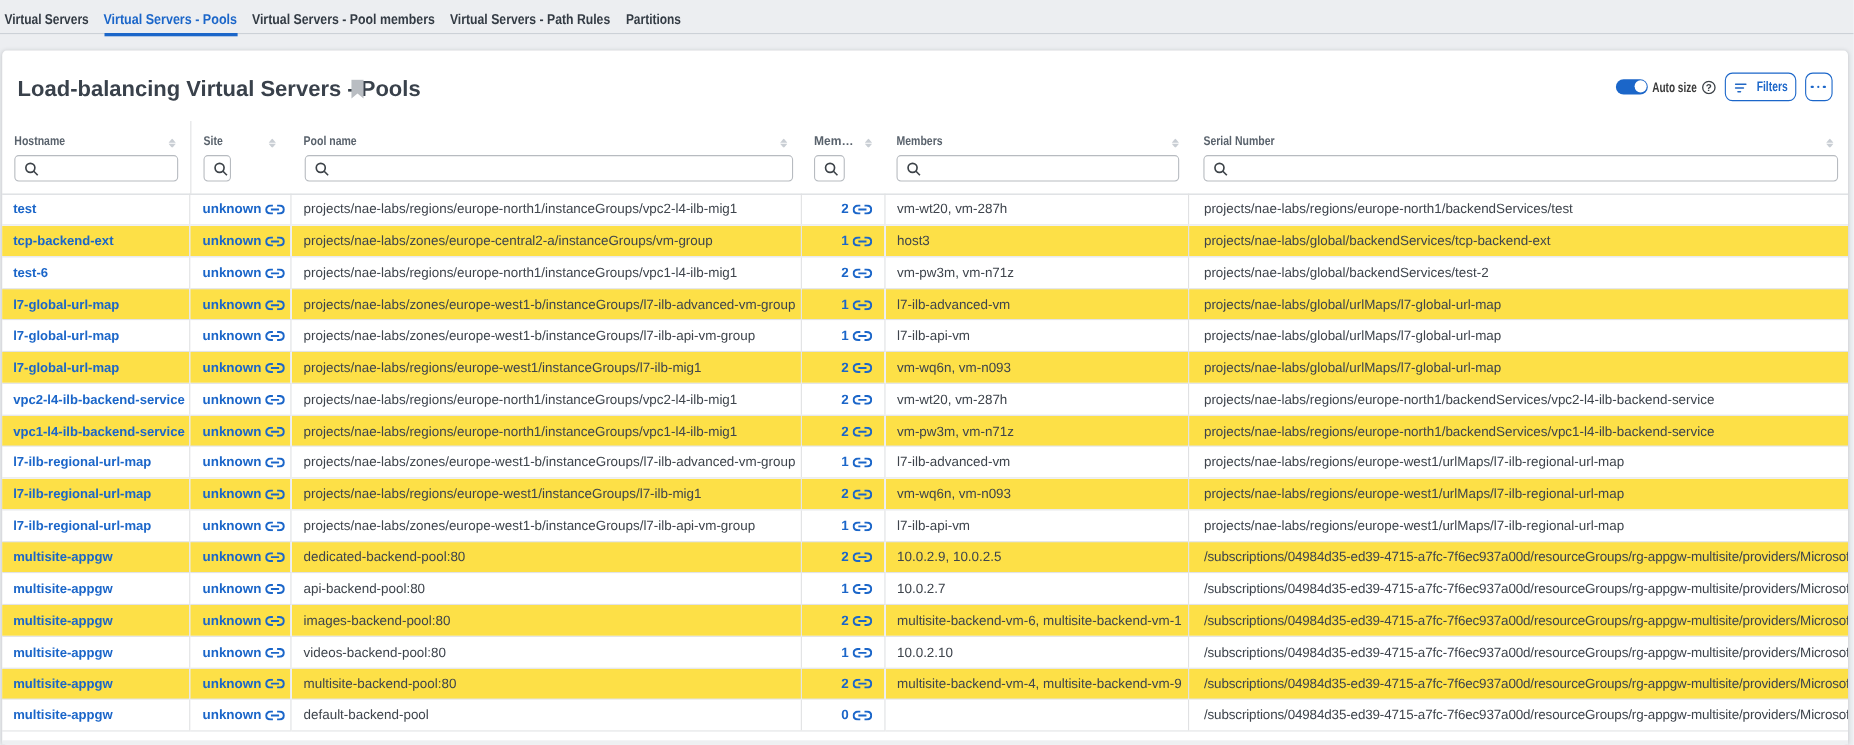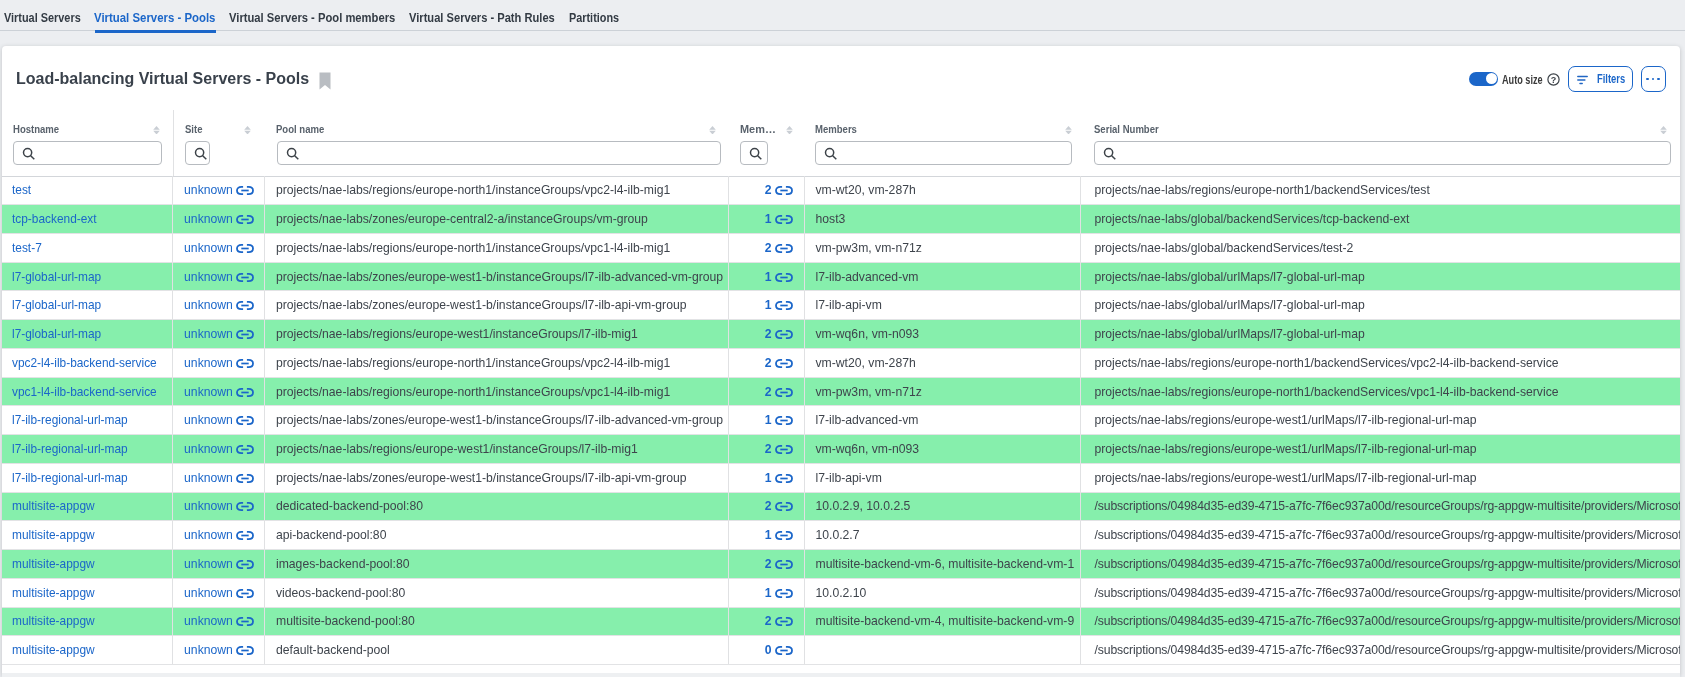--- a/index.html
+++ b/index.html
@@ -2,32 +2,32 @@
 <html><head><meta charset="utf-8"><style>
 *{margin:0;padding:0;box-sizing:border-box}
 html,body{width:1685px;height:677px;overflow:hidden;background:#eceef1;
  font-family:"Liberation Sans",sans-serif;}
 .tab{position:absolute;top:10px;height:18px;font-size:13px;font-weight:bold;color:#333b44;
  white-space:nowrap;transform-origin:0 0;}
 .tabline{position:absolute;left:0;top:30px;width:1685px;height:1px;background:#ccd1d7}
 .bluebar{position:absolute;left:94.5px;top:29.5px;width:121px;height:3.5px;background:#1b66c9}
 .card{position:absolute;left:2px;top:46px;width:1678px;height:631px;background:#fff;
  border-radius:4px;box-shadow:0 1px 4px rgba(60,64,67,.25)}
-.title{position:absolute;left:16px;top:70px;font-size:16px;font-weight:bold;color:#39414b;white-space:nowrap}
+.title{position:absolute;left:16px;top:70px;font-size:20px;font-weight:bold;color:#39414b;white-space:nowrap}
 .hlabel{position:absolute;top:123px;font-size:11.5px;font-weight:bold;color:#59626c;
  transform-origin:0 0;transform:scaleX(0.83);white-space:nowrap}
 .sort{position:absolute}
 .sb{position:absolute;top:141px;height:24px;border:1px solid #b7bbc0;border-radius:4px;background:#fff}
 .mag{position:absolute;left:8px;top:4.5px}
 table{position:absolute;left:2px;top:176px;width:1678px;border-collapse:collapse;table-layout:fixed}
 td{height:28.74px;font-size:12.2px;color:#3e444c;white-space:nowrap;overflow:hidden;
  border-bottom:1px solid #e2e3e5;padding:0 0 0 10px;vertical-align:middle}
-tr.g td{background:#86efac}
+tr.g td{background:#fde047}
 td.bl{border-left:1px solid #e0e1e3}
-td.host,a.blue{color:#1b66c9;font-weight:normal;text-decoration:none}
+td.host,a.blue{color:#1b66c9;font-weight:bold;text-decoration:none}
 td.host{font-size:11.9px}
 td.site{padding-left:11px}
 td.pool{padding-left:11px}
 td.mem{text-align:right;padding:0 11px 0 0;color:#1b66c9;font-weight:bold}
 td.mems{padding-left:10px}
 td.ser{padding-left:13px}
 .lk{vertical-align:-1px;margin-left:3.5px}
 td.mem .lk{margin-left:4px}
 .vline{position:absolute;background:#e0e1e3;width:1px}
 </style></head><body>
@@ -179,21 +179,21 @@
             <g fill="none" stroke="#1b66c9" stroke-width="1.8">
               <path d="M7.1,0.9 H5.4 C2.7,0.9 1,2.4 1,4.5 C1,6.6 2.7,8.1 5.4,8.1 H7.1"></path>
               <path d="M10.9,0.9 h1.7 C15.3,0.9 17,2.4 17,4.5 C17,6.6 15.3,8.1 12.6,8.1 H10.9"></path>
               <path d="M5.3,4.5 H12.7" stroke-width="1.7"></path>
             </g>
           </svg></td>
         <td class="mems bl">host3</td>
         <td class="ser bl">projects/nae-labs/global/backendServices/tcp-backend-ext</td>
       </tr>
 <tr>
-        <td class="host">test-7</td>
+        <td class="host">test-6</td>
         <td class="site bl"><a class="blue">unknown</a><svg class="lk" width="18" height="9" viewBox="0 0 18 9">
             <g fill="none" stroke="#1b66c9" stroke-width="1.8">
               <path d="M7.1,0.9 H5.4 C2.7,0.9 1,2.4 1,4.5 C1,6.6 2.7,8.1 5.4,8.1 H7.1"></path>
               <path d="M10.9,0.9 h1.7 C15.3,0.9 17,2.4 17,4.5 C17,6.6 15.3,8.1 12.6,8.1 H10.9"></path>
               <path d="M5.3,4.5 H12.7" stroke-width="1.7"></path>
             </g>
           </svg></td>
         <td class="pool bl">projects/nae-labs/regions/europe-north1/instanceGroups/vpc1-l4-ilb-mig1</td>
         <td class="mem bl">2<svg class="lk" width="18" height="9" viewBox="0 0 18 9">
             <g fill="none" stroke="#1b66c9" stroke-width="1.8">

